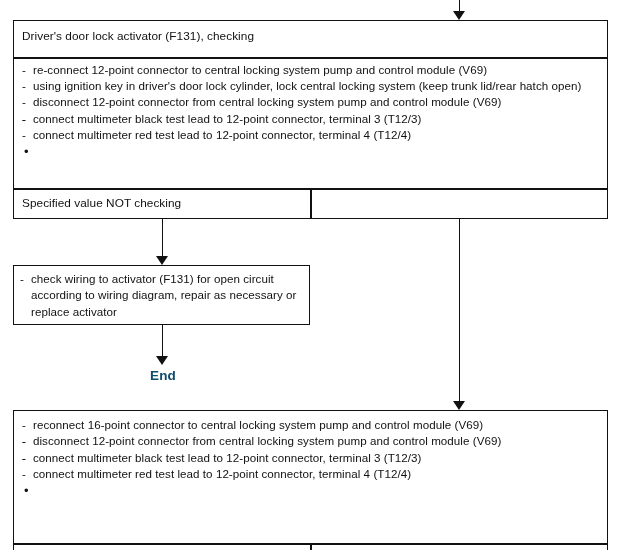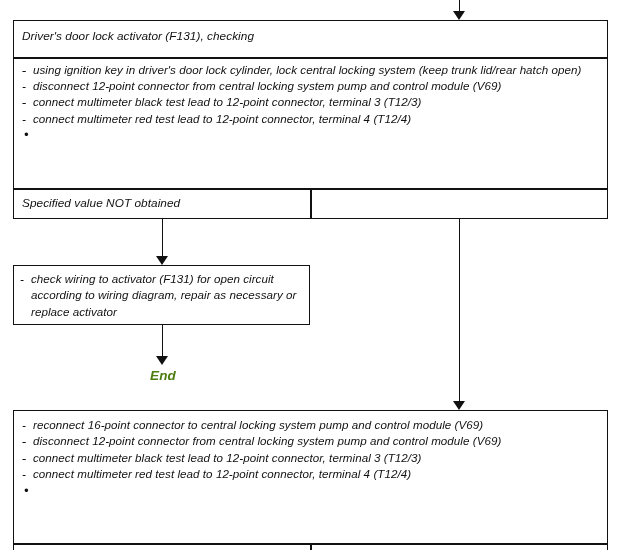--- a/index.html
+++ b/index.html
@@ -16,21 +16,20 @@
     color: #000000;
     -webkit-font-smoothing: none;
   }
 
   .canvas {
     position: absolute;
     left: 0;
     top: 0;
     width: 639px;
     height: 550px;
-    font-style: italic;
   }
 
   
   .box {
     position: absolute;
     box-sizing: border-box;
     border: 1.5px solid #111;
     background: #ffffff;
   }
   .hrule {
@@ -103,53 +102,53 @@
     border-left: 6.5px solid transparent;
     border-right: 6.5px solid transparent;
     border-top: 9.5px solid #111;
   }
 
   .end-label {
     position: absolute;
     font-size: 13.5px;
     font-weight: bold;
     letter-spacing: 0.2px;
-    color: #4d7c0f;
+    color: #0c4a6e;
   }
 </style>
 </head>
 <body>
 
 <div class="canvas">
 
   <div class="conn-stem" style="left:458.6px; top:0px; height:13px;"></div>
   <div class="conn-head" style="left:452.8px; top:10.5px;"></div>
 
   <div class="box" style="left:13px; top:20px; width:595px; height:199px;">
   </div>
 
   <div class="txt title-txt" style="left:22px; top:28px; width:560px;">Driver's door lock activator (F131), checking</div>
 
   <div class="hrule" style="left:13px; top:57px; width:595px;"></div>
 
   <ul class="ilist" style="left:22px; top:61.5px; width:575px;">
-    <li><span class="mk">-</span></li>
+    <li><span class="mk">-</span><span>re-connect 12-point connector to central locking system pump and control module (V69)</span></li>
     <li><span class="mk">-</span><span>using ignition key in driver's door lock cylinder, lock central locking system (keep trunk lid/rear hatch open)</span></li>
     <li><span class="mk">-</span><span>disconnect 12-point connector from central locking system pump and control module (V69)</span></li>
     <li><span class="mk">-</span></li>
     <li><span class="mk">-</span><span>connect multimeter black test lead to 12-point connector, terminal 3 (T12/3)</span></li>
     <li><span class="mk">-</span><span>connect multimeter red test lead to 12-point connector, terminal 4 (T12/4)</span></li>
     <li class="dot"><span class="mk">•</span></li>
   </ul>
 
   <div class="hrule" style="left:13px; top:188px; width:595px;"></div>
 
   <div class="vrule" style="left:310px; top:188px; height:31px;"></div>
 
-  <div class="txt branch-txt" style="left:22px; top:195px; width:275px;">Specified value NOT obtained</div>
+  <div class="txt branch-txt" style="left:22px; top:195px; width:275px;">Specified value NOT checking</div>
 
   <div class="conn-stem" style="left:161.6px; top:219px; height:38px;"></div>
   <div class="conn-head" style="left:155.8px; top:255.5px;"></div>
 
   <div class="box" style="left:13px; top:265px; width:297px; height:60px;"></div>
   <ul class="ilist" style="left:20px; top:271px; width:284px;">
     <li><span class="mk">-</span><span>check wiring to activator (F131) for open circuit according to wiring diagram, repair as necessary or replace activator</span></li>
   </ul>
 
   <div class="conn-stem" style="left:161.6px; top:325px; height:32px;"></div>

